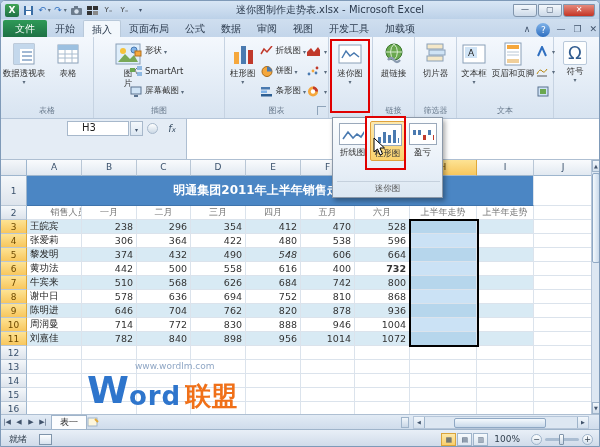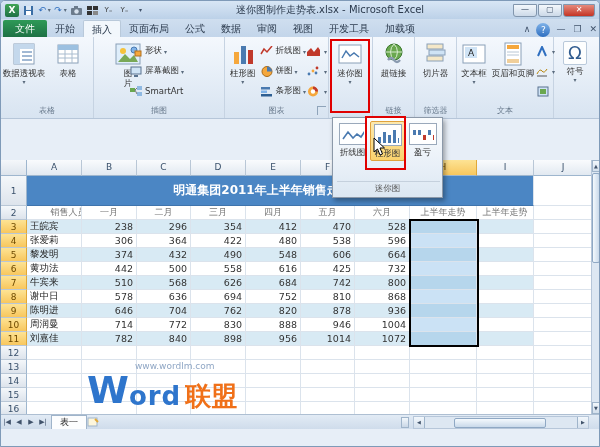--- a/index.html
+++ b/index.html
@@ -214,37 +214,37 @@
                   <circle cx="4" cy="4" r="3" fill="#7fb2e8" stroke="#4a7ab0"></circle>
                   <rect x="5" y="5" width="6" height="5" fill="#f5a73c" stroke="#b07020"></rect>
                 </svg>
               </span>
               <span>形状</span>
               <span class="dd">▾</span>
             </div>
           <div class="smallbtn">
               <span class="sicon">
                 <svg width="12" height="11">
-                  <rect x="1" y="1" width="10" height="7" fill="#cfe3f5" stroke="#5a7390"></rect>
-                  <rect x="4" y="9" width="4" height="2" fill="#5a7390"></rect>
-                </svg>
-              </span>
-              <span>屏幕截图</span>
-              <span class="dd">▾</span>
-            </div>
-          <div class="smallbtn">
-              <span class="sicon">
-                <svg width="12" height="11">
                   <rect x="0" y="2" width="5" height="4" fill="#6aa84f"></rect>
                   <rect x="7" y="0" width="5" height="4" fill="#8fb9e2"></rect>
                   <rect x="7" y="6" width="5" height="4" fill="#8fb9e2"></rect>
                   <path d="M5 4 l2-2 M5 4 l2 4" stroke="#777"></path>
                 </svg>
               </span>
               <span>SmartArt</span>
+            </div>
+          <div class="smallbtn">
+              <span class="sicon">
+                <svg width="12" height="11">
+                  <rect x="1" y="1" width="10" height="7" fill="#cfe3f5" stroke="#5a7390"></rect>
+                  <rect x="4" y="9" width="4" height="2" fill="#5a7390"></rect>
+                </svg>
+              </span>
+              <span>屏幕截图</span>
+              <span class="dd">▾</span>
             </div>
         </div>
       </div>
       <div class="rglabel">插图</div>
     </div>
 
     <div class="rgroup" style="width:104px;">
       <div class="rgbody">
         <div class="bigbtn" style="width:34px;">
           <div class="bicon">
@@ -432,20 +432,27 @@
         <div class="bigbtn" style="width:40px;">
           <div class="bicon" style="font-size:18px;color:#2f5b8f;border:1px solid #b9c9da;border-radius:2px;background:#fdfefe;width:24px;height:24px;">Ω</div>
           <span>符号</span>
             <span class="ddb">▾</span>
         </div>
       </div>
       <div class="rglabel"></div>
     </div>
   </div>
 
+  <div class="fbar">
+    <div class="namebox">H3</div>
+    <div class="nbdrop">▾</div>
+    <div class="cbtn"></div>
+    <div class="fxbtn">f<span style="font-size:7px;">x</span></div>
+    <div class="fedit"></div>
+  </div>
 
   <div class="gridarea">
     <div class="chrow" id="colhdr">
         <div class="corner" style="width: 26px;"></div>
         <div class="colcell" style="width: 55px;">A</div>
         <div class="colcell" style="width: 55px;">B</div>
         <div class="colcell" style="width: 54px;">C</div>
         <div class="colcell" style="width: 55px;">D</div>
         <div class="colcell" style="width: 55px;">E</div>
         <div class="colcell" style="width: 54px;">F</div>
@@ -498,36 +505,36 @@
           <div class="cell hsel" style="width: 67px;"></div>
           <div class="cell" style="width: 57px;"></div>
           <div class="cell" style="width: 59px;"></div>
         </div>
         <div class="grow" style="height: 14px;">
           <div class="rownum hl" style="width: 26px;">5</div>
           <div class="cell band" style="width: 55px;">黎发明</div>
           <div class="cell numv band" style="width: 55px;">374</div>
           <div class="cell numv band" style="width: 54px;">432</div>
           <div class="cell numv band" style="width: 55px;">490</div>
-          <div class="cell numv band" style="width: 55px;">548</div>
+          <div class="cell numv band" style="width: 55px; font-style: italic;">548</div>
           <div class="cell numv band" style="width: 54px;">606</div>
           <div class="cell numv band" style="width: 55px;">664</div>
           <div class="cell hsel band" style="width: 67px;"></div>
           <div class="cell band" style="width: 57px;"></div>
           <div class="cell" style="width: 59px;"></div>
         </div>
         <div class="grow" style="height: 14px;">
           <div class="rownum hl" style="width: 26px;">6</div>
           <div class="cell" style="width: 55px;">黄功法</div>
           <div class="cell numv" style="width: 55px;">442</div>
           <div class="cell numv" style="width: 54px;">500</div>
           <div class="cell numv" style="width: 55px;">558</div>
           <div class="cell numv" style="width: 55px;">616</div>
-          <div class="cell numv" style="width: 54px;">425</div>
-          <div class="cell numv" style="width: 55px;">732</div>
+          <div class="cell numv" style="width: 54px;">400</div>
+          <div class="cell numv" style="width: 55px; font-weight: bold;">732</div>
           <div class="cell hsel" style="width: 67px;"></div>
           <div class="cell" style="width: 57px;"></div>
           <div class="cell" style="width: 59px;"></div>
         </div>
         <div class="grow" style="height: 14px;">
           <div class="rownum hl" style="width: 26px;">7</div>
           <div class="cell band" style="width: 55px;">牛宾来</div>
           <div class="cell numv band" style="width: 55px;">510</div>
           <div class="cell numv band" style="width: 54px;">568</div>
           <div class="cell numv band" style="width: 55px; text-align: right;">626</div>
@@ -733,14 +740,30 @@
         </svg>
       </div>
     <div class="splitb"></div>
     <div class="hscroll">
       <div class="hbtn">◀</div>
       <div class="hthumb"></div>
       <div class="hbtn" style="position:absolute;right:0;border-left:1px solid #9fb4ca;border-right:none;">▶</div>
     </div>
   </div>
 
+  <div class="statusbar">
+    <div class="sready">就绪</div>
+    <div class="mico"></div>
+    <div class="sspacer"></div>
+    <div class="viewbtns">
+      <div class="vb sel">▦</div>
+      <div class="vb">▤</div>
+      <div class="vb">▥</div>
+    </div>
+    <div class="zoomtxt">100%</div>
+    <div class="zbtn">−</div>
+    <div class="ztrack">
+        <div class="zthumb"></div>
+      </div>
+    <div class="zbtn" style="margin-right:8px;">+</div>
+  </div>
 
 </div>
 
 </body></html>

